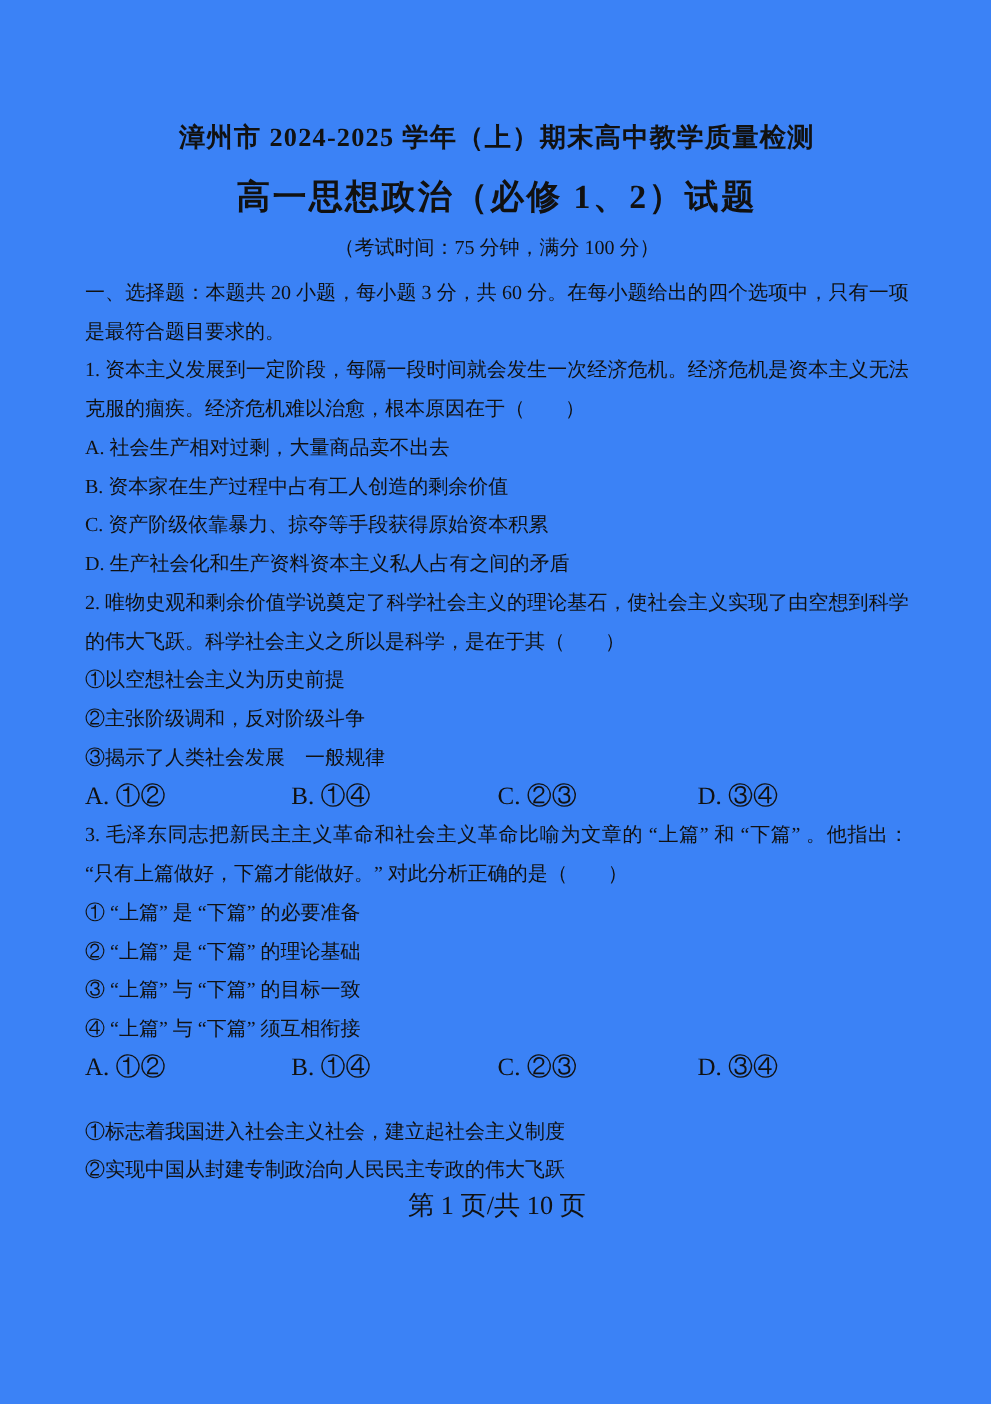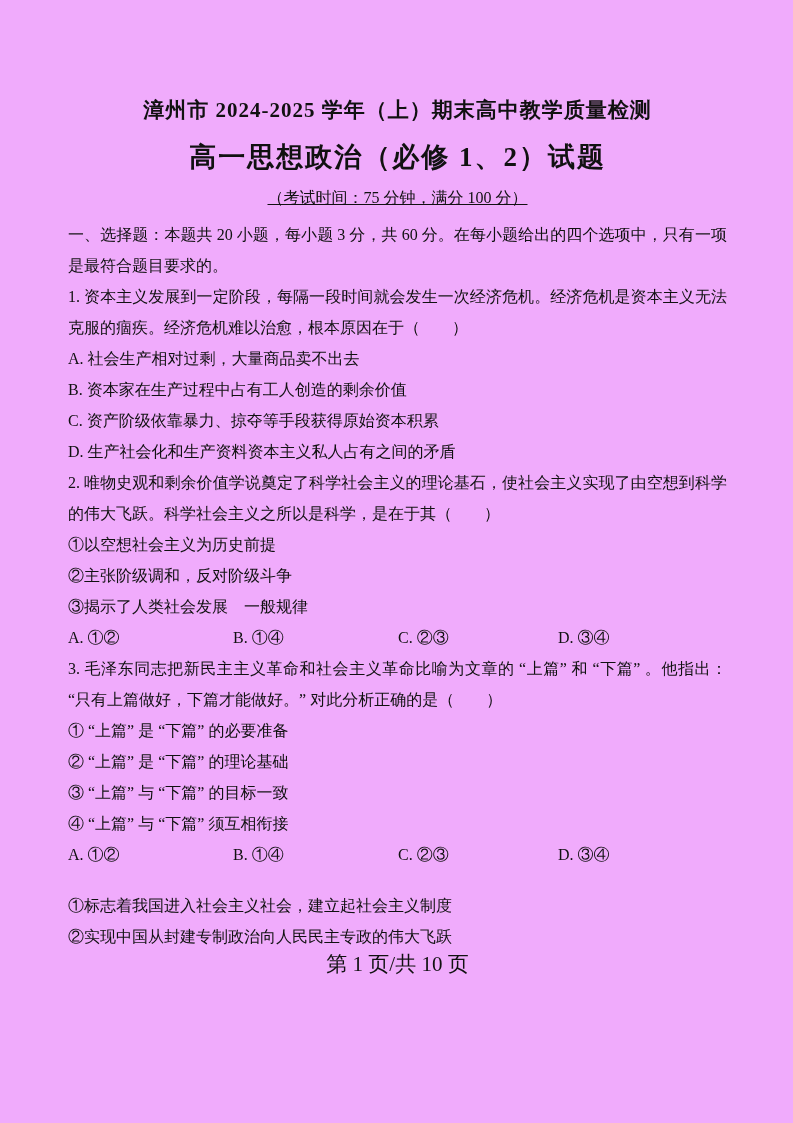--- a/index.html
+++ b/index.html
@@ -12,56 +12,55 @@
     height: 1123px;
     color: #111111;
     font-family: "Liberation Serif", "DejaVu Serif", serif;
     overflow: hidden;
   }
   .page {
     box-sizing: border-box;
     width: 793px;
     height: 1123px;
     padding: 96px 66px 0 68px;
-    background: #f0abfc;
+    background: #3b82f6;
   }
   .title-main {
     font-size: 21px;
     font-weight: bold;
     text-align: center;
     margin: 0 0 15px 0;
     letter-spacing: 1px;
   }
   .title-sub {
     font-size: 27px;
     font-weight: bold;
     text-align: center;
     margin: 0 0 13px 0;
     letter-spacing: 2px;
   }
   .exam-info {
     font-size: 16px;
     font-weight: normal;
     text-align: center;
     margin: 0 0 10px 0;
-    text-decoration: underline;
   }
   .bodytext {
     font-size: 16px;
     line-height: 31px;
     margin: 0;
     text-align: justify;
     text-justify: inter-ideograph;
   }
   .question { margin: 0; }
   .question.gap-before { margin-top: 20px; }
   .choice-row {
     display: grid;
     grid-template-columns: 165px 165px 160px 1fr;
-    font-size: 16px;
+    font-size: 20px;
     line-height: 31px;
   }
   .choice-row span { white-space: nowrap; }
   .page-footer {
     font-size: 21px;
     line-height: 24px;
     text-align: center;
     margin: 0;
   }
 </style>

